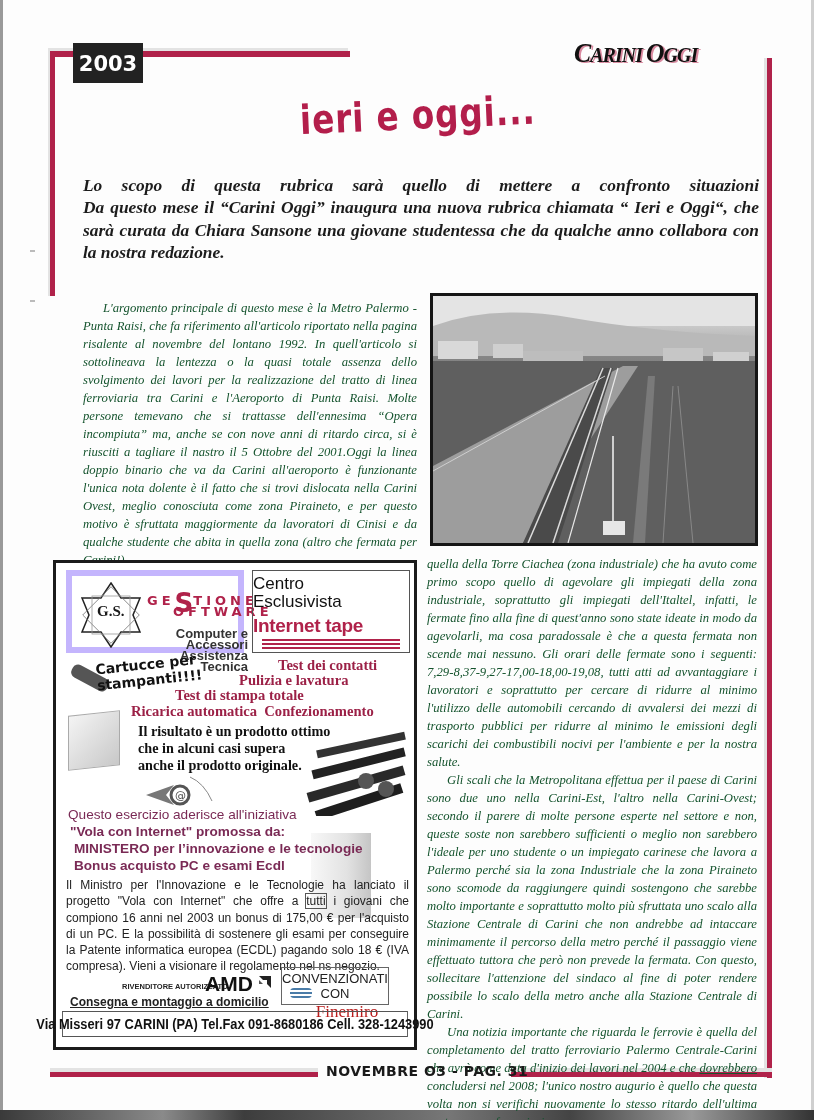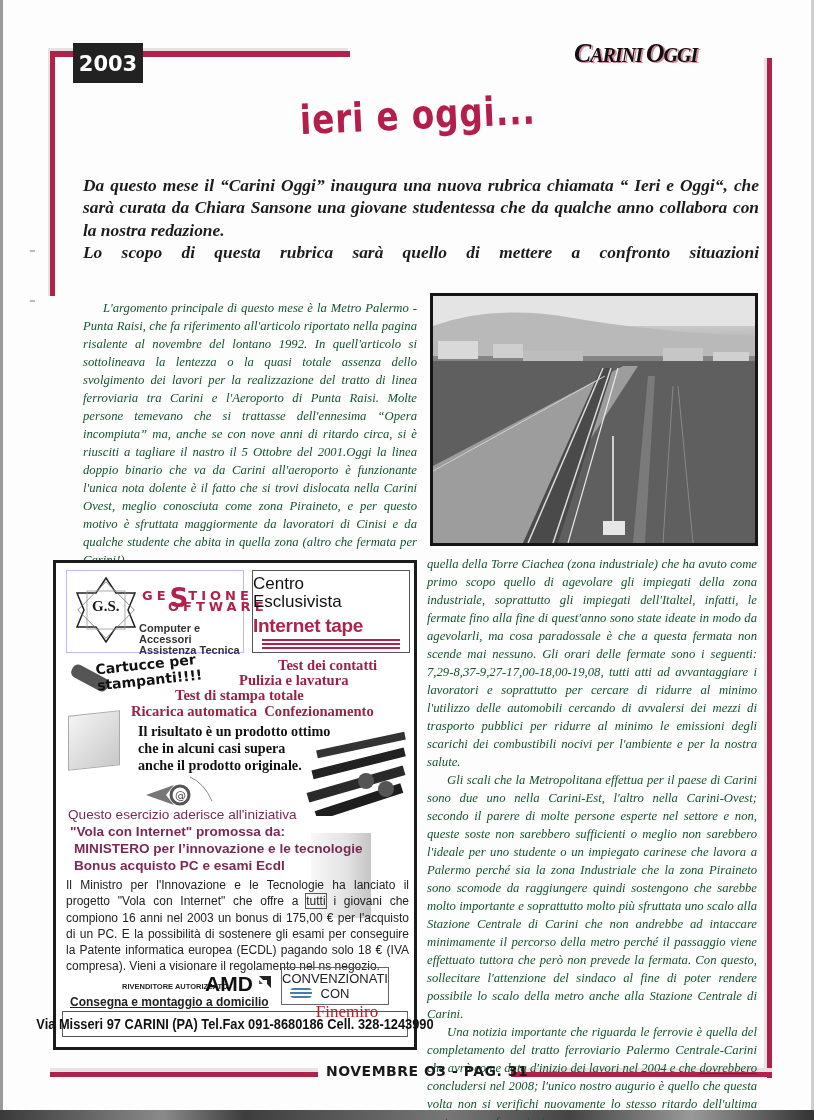--- a/index.html
+++ b/index.html
@@ -48,28 +48,28 @@
     .signature { text-align: right; font-weight: bold; font-size: 13px; margin-top: 12px; text-indent: 0 !important; }
 
     .photo { position: absolute; left: 430px; top: 293px; width: 328px; height: 253px; border: 3px solid #151515;
       background: linear-gradient(180deg, #e9e9e9 0%, #cfcfcf 10%, #bdbdbd 16%, #8a8a8a 22%, #6d6d6d 40%, #5e5e5e 60%, #7a7a7a 100%);
       overflow: hidden; }
     .photo svg { position: absolute; left: 0; top: 0; }
 
     
     .ad { position: absolute; left: 53px; top: 560px; width: 364px; height: 490px; border: 3px solid #1b1b1b; background: #fff;
       font-family: "Liberation Sans", sans-serif; }
-    .ad-gs { position: absolute; left: 10px; top: 7px; width: 178px; height: 83px; border: 1px solid #c4b5fd; }
+    .ad-gs { position: absolute; left: 10px; top: 7px; width: 178px; height: 83px; border: 6px solid #c4b5fd; }
     .ad-pt { position: absolute; left: 196px; top: 7px; width: 158px; height: 83px; border: 1px solid #555; }
     .gs-logo { position: absolute; left: 6px; top: 6px; width: 66px; height: 66px; }
     .gs-letters { position: absolute; left: 25px; top: 27px; font-family: "Liberation Serif", serif; font-weight: bold; font-size: 15px; }
     .gs-name1, .gs-name2 { position: absolute; left: 75px; font-family: "DejaVu Sans", sans-serif; font-weight: bold; color: #b0224a; letter-spacing: 4px; font-size: 13px; }
     .gs-name1 { top: 12px; } .gs-name2 { top: 28px; }
     .gs-big-s { font-size: 26px; vertical-align: -7px; letter-spacing: 0; }
-    .gs-sub { position: absolute; left: 72px; top: 52px; width: 104px; text-align: left; font-size: 11px; line-height: 11px; font-weight: bold; color: #333; }
+    .gs-sub { position: absolute; left: 72px; top: 52px; width: 104px; text-align: right; font-size: 13px; line-height: 11px; font-weight: bold; color: #333; }
     .pt-centro { font-size: 17px; line-height: 18px; margin-top: 4px; color: #111; }
     .pt-logo { margin-top: 4px; font-family: "Liberation Sans", sans-serif; font-weight: 900; font-size: 19px; color: #b0224a; letter-spacing: -0.3px; position: relative; }
     .pt-lines { margin: 2px auto 0; width: 138px; height: 12px;
       background: repeating-linear-gradient(180deg, #b0224a 0 2px, transparent 2px 4px); }
 
     .cartucce { position: absolute; left: 40px; top: 93px; font-family: "DejaVu Sans", sans-serif; font-weight: bold; font-size: 14px; line-height: 16px; color: #111; transform: rotate(-6deg); }
     .ad-red { position: absolute; font-family: "Liberation Serif", serif; font-weight: bold; color: #9b2046; font-size: 14.6px; white-space: nowrap; }
     .ad-black { position: absolute; left: 82px; top: 160px; font-family: "Liberation Serif", serif; font-weight: bold; color: #111; font-size: 14.2px; line-height: 17.2px; }
 
     .ink-img { position: absolute; left: 12px; top: 150px; width: 52px; height: 55px; border: 1px solid #aaa; background: linear-gradient(135deg, #f4f4f4, #c8c8c8); transform: skewY(-6deg); }
@@ -116,22 +116,22 @@
 
 <div class="year-badge">2003</div>
 
 <div class="masthead">
   <span>C</span><span class="small">ARINI </span><span>O</span><span class="small">GGI</span>
 </div>
 
 <div class="page-title">ieri  e oggi...</div>
 
 <div class="intro">
+  <p style="text-align-last: justify;">Lo scopo di questa rubrica sarà quello di mettere a confronto situazioni</p>
   <p>Da questo mese il “Carini Oggi” inaugura una nuova rubrica chiamata “ Ieri e Oggi“, che sarà curata da Chiara Sansone una giovane studentessa che da  qualche  anno collabora con la  nostra redazione.</p>
-  <p style="text-align-last: justify;">Lo scopo di questa rubrica sarà quello di mettere a confronto situazioni</p>
 </div>
 
 <div class="body-text col-left">
   <p>L'argomento principale di questo mese è la Metro Palermo - Punta Raisi, che fa riferimento all'articolo riportato nella pagina  risalente al novembre del lontano 1992.  In quell'articolo si sottolineava la lentezza o la quasi totale assenza dello svolgimento dei lavori per la realizzazione del tratto di linea ferroviaria tra Carini e l'Aeroporto di Punta Raisi. Molte persone temevano che si trattasse dell'ennesima “Opera incompiuta” ma, anche se con nove anni di ritardo circa, si è riusciti a tagliare il nastro il 5 Ottobre del 2001.Oggi la linea doppio binario che va da Carini all'aeroporto è funzionante l'unica nota dolente è il fatto che si trovi dislocata nella Carini Ovest, meglio conosciuta come zona Piraineto, e per questo motivo è sfruttata maggiormente da lavoratori di Cinisi e da qualche studente che abita in quella zona (altro che fermata per Carini!).</p>
   <p>Un'altra importante fermata di questa metropolitana è</p>
 </div>
 
 <div class="photo">
   <svg width="322" height="247" viewBox="0 0 322 247">
     <rect x="0" y="0" width="322" height="30" fill="#e4e4e4"></rect>

